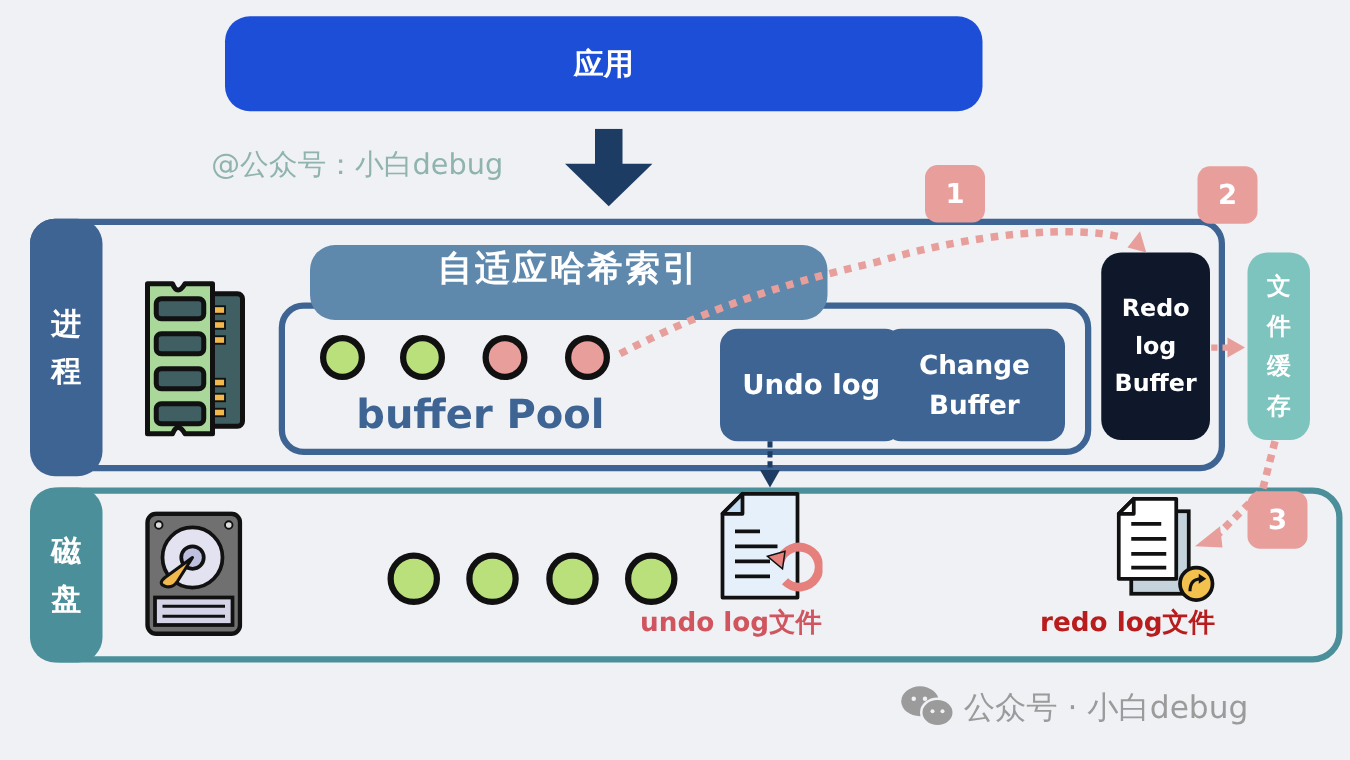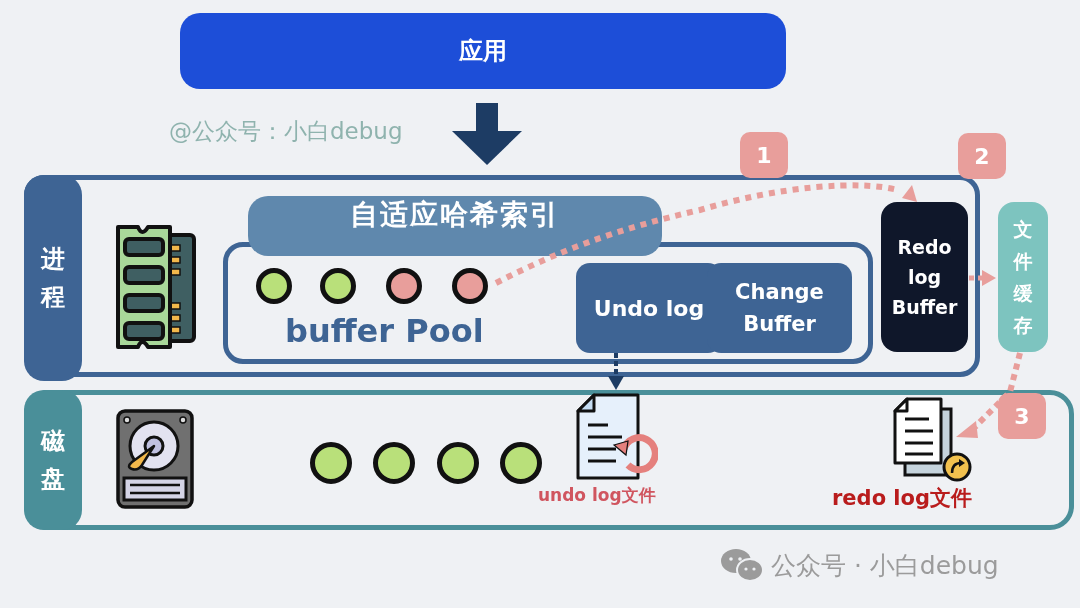--- a/index.html
+++ b/index.html
@@ -26,21 +26,21 @@
   .undo-box { left:576px; top:263px; width:146px; height:90px; background:#3e6494; border-radius:14px;
               color:#fff; font-weight:bold; font-size:22px; display:flex; align-items:center; justify-content:center; }
   .change-box { left:707px; top:263px; width:145px; height:90px; background:#3e6494; border-radius:14px;
                 color:#fff; font-weight:bold; font-size:21px; display:flex; flex-direction:column; align-items:center; justify-content:center; line-height:32px; }
   .redo-buf { left:881px; top:202px; width:87px; height:150px; background:#0f172a; border-radius:16px;
               color:#fff; font-weight:bold; font-size:19px; display:flex; flex-direction:column; align-items:center; justify-content:center; line-height:30px; }
   .file-cache { left:998px; top:202px; width:50px; height:150px; background:#7dc4bf; border-radius:16px;
                 color:#fff; font-weight:bold; font-size:19px; display:flex; flex-direction:column; align-items:center; justify-content:center; line-height:32px; }
   .badge { width:48px; height:46px; background:#e89e9b; border-radius:10px; color:#fff; font-weight:bold; font-size:22px;
            display:flex; align-items:center; justify-content:center; }
-  .undo-file-label { left:538px; top:484px; color:#d0555f; font-weight:bold; font-size:17px; }
+  .undo-file-label { left:512px; top:484px; color:#d0555f; font-weight:bold; font-size:21px; }
   .redo-file-label { left:832px; top:484px; color:#b91c1c; font-weight:bold; font-size:21px; }
   .watermark-bottom { left:720px; top:548px; color:#9b9b9b; font-size:25px; display:flex; align-items:center; gap:7px; }
   .overlay { left:0; top:0; width:1080px; height:608px; pointer-events:none; }
 </style>
 </head>
 <body>
 
 <div class="abs app-box">
   <span>应用</span>
 </div>

